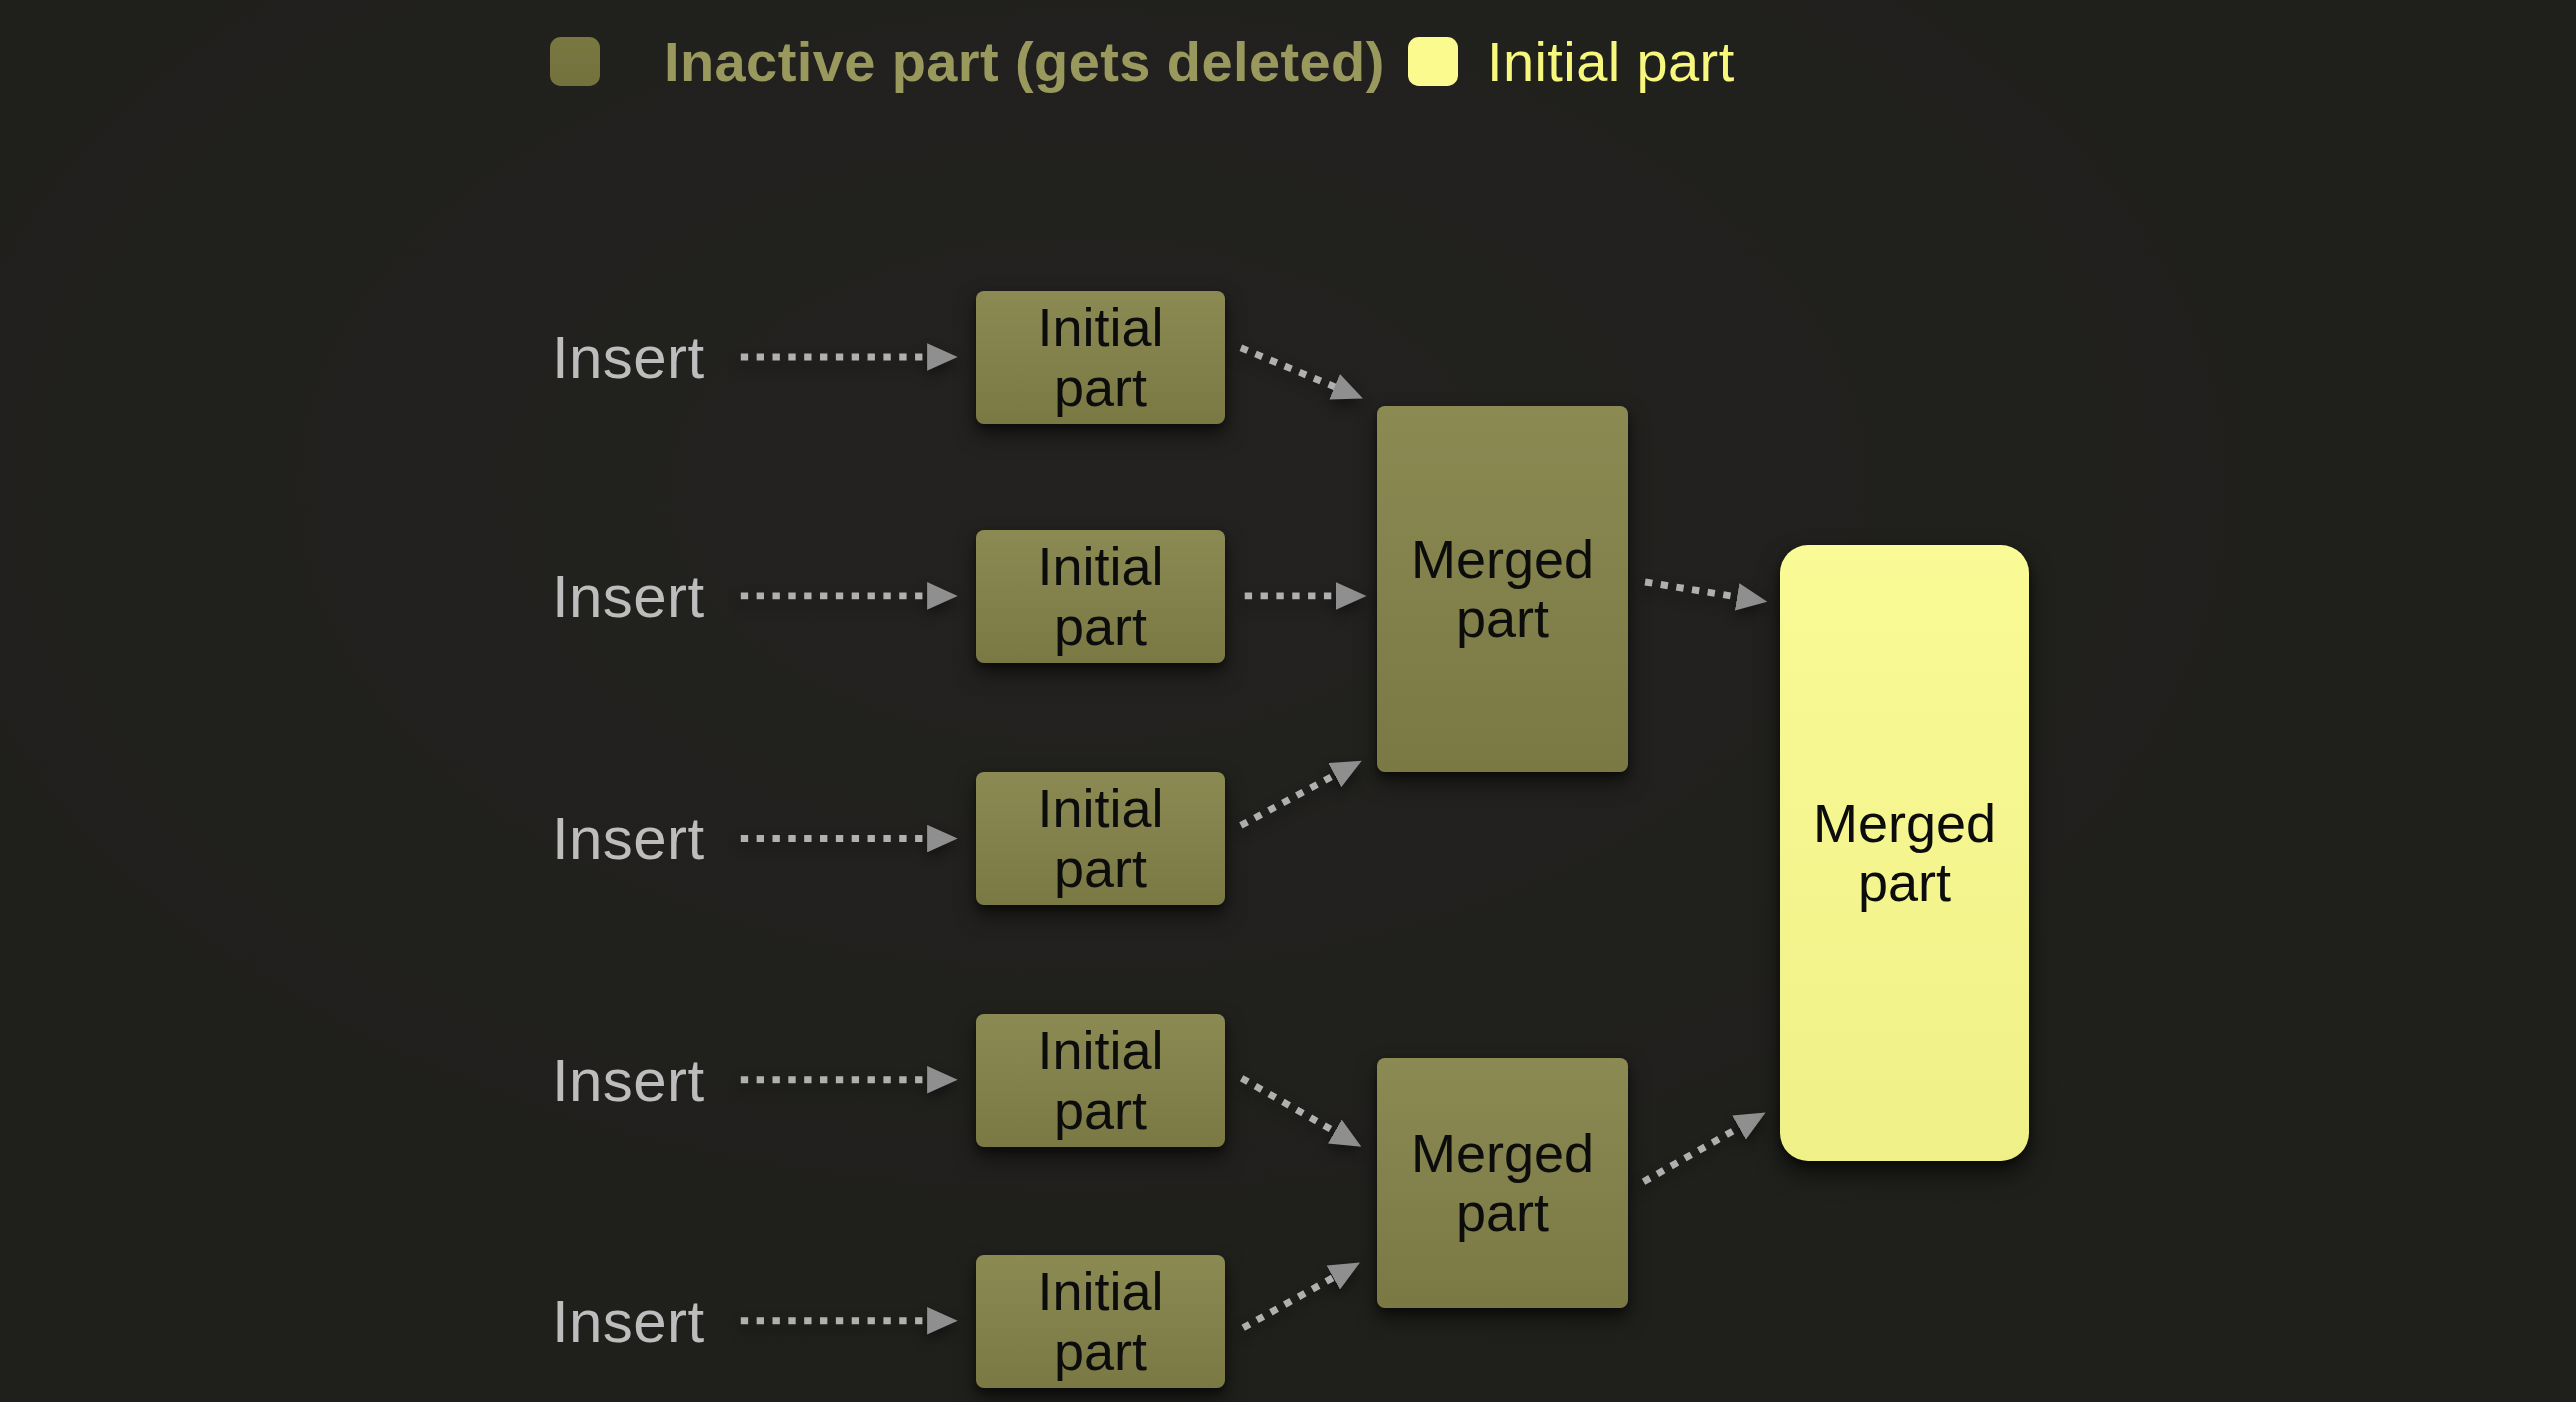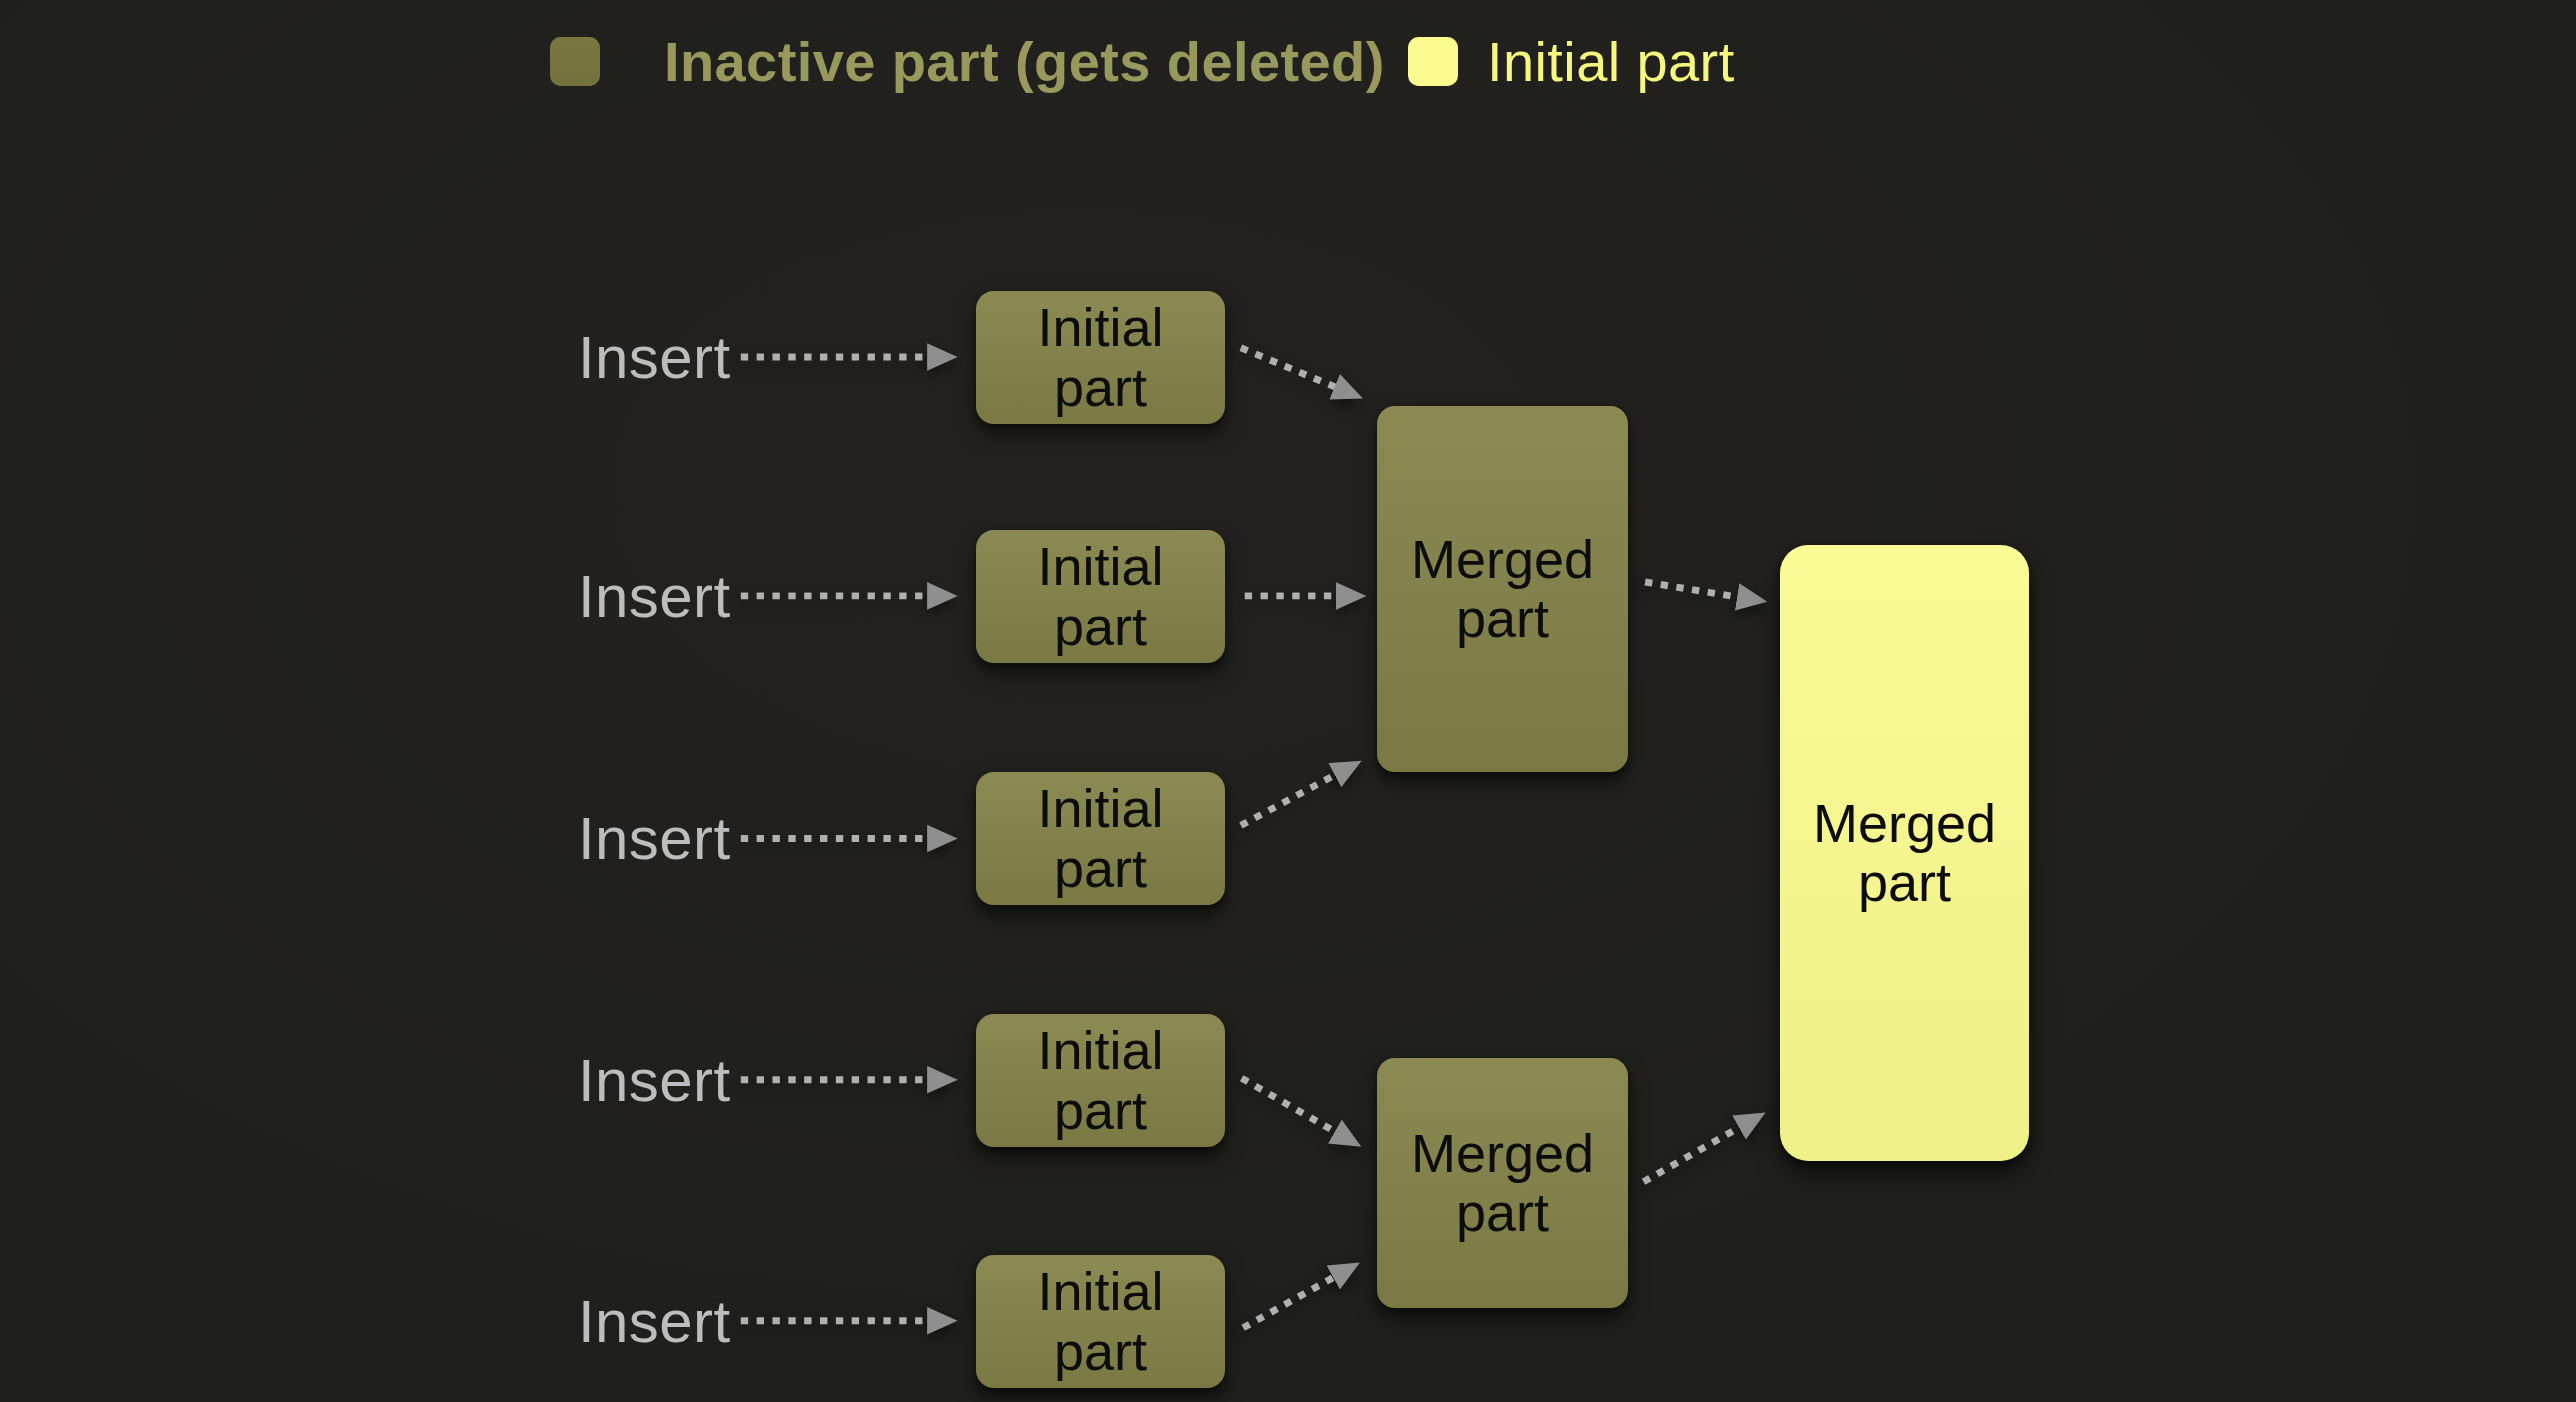--- a/index.html
+++ b/index.html
@@ -38,33 +38,33 @@
   .legend-swatch.inactive{background:linear-gradient(180deg,#797840,var(--swatch-olive));}
   .legend-swatch.active{background:var(--active-yellow);}
   .legend-label{
     position:absolute;height:49px;display:flex;align-items:center;
     font-size:56px;z-index:2;letter-spacing:0.4px;
   }
   .legend-label.inactive{color:var(--legend-inactive-text);}
   .legend-label.active{color:var(--legend-active-text);}
   .insert-label{
     position:absolute;height:93px;display:flex;align-items:center;
-    font-size:60px;color:var(--insert-text);z-index:2;letter-spacing:0.4px;margin-left:26px;
+    font-size:60px;color:var(--insert-text);z-index:2;letter-spacing:0.4px;
   }
   .node{
     position:absolute;display:flex;align-items:center;justify-content:center;
     text-align:center;color:var(--node-text);z-index:2;
     box-shadow:0 10.8px 20px rgba(0,0,0,0.5), 0 3.1px 6.2px rgba(0,0,0,0.35);
   }
   .node .node-label{
     font-size:54px;line-height:1.1;white-space:pre-line;
   }
   .node.olive{
     background:linear-gradient(180deg,var(--node-olive-top),var(--node-olive-bottom));
-    border-radius:18px;
+    border-radius:8px;
   }
   .node.active-node{
     background:linear-gradient(180deg,rgba(255,255,255,0.07),rgba(0,0,0,0.04)),var(--active-yellow);
     border-radius:28px;
     box-shadow:0 12.4px 23px rgba(0,0,0,0.55), 0 3.1px 7.7px rgba(0,0,0,0.4);
   }
 </style>
 </head>
 <body>
 

